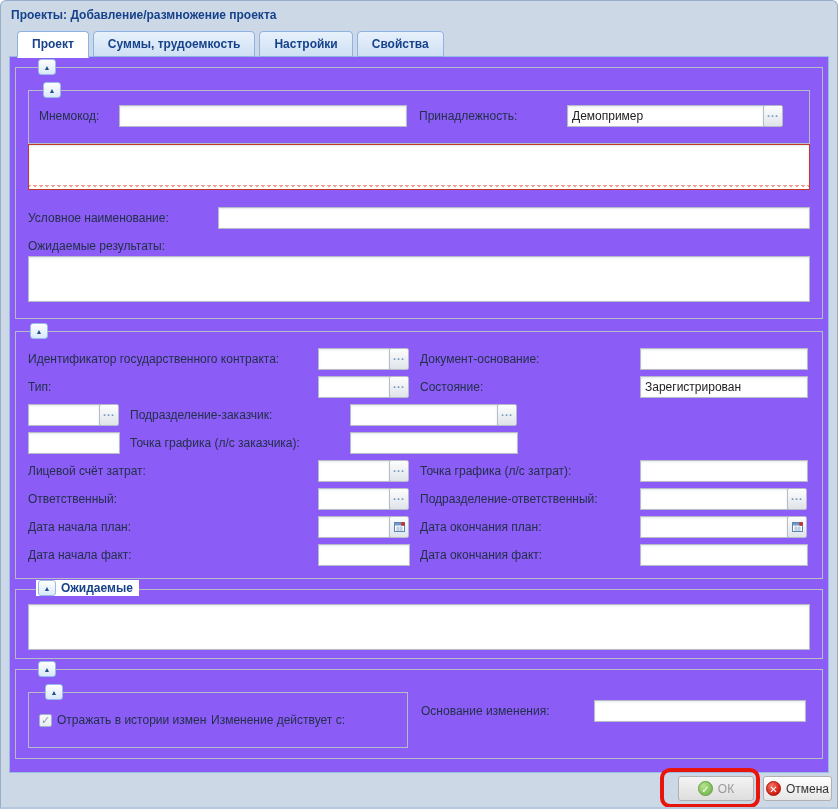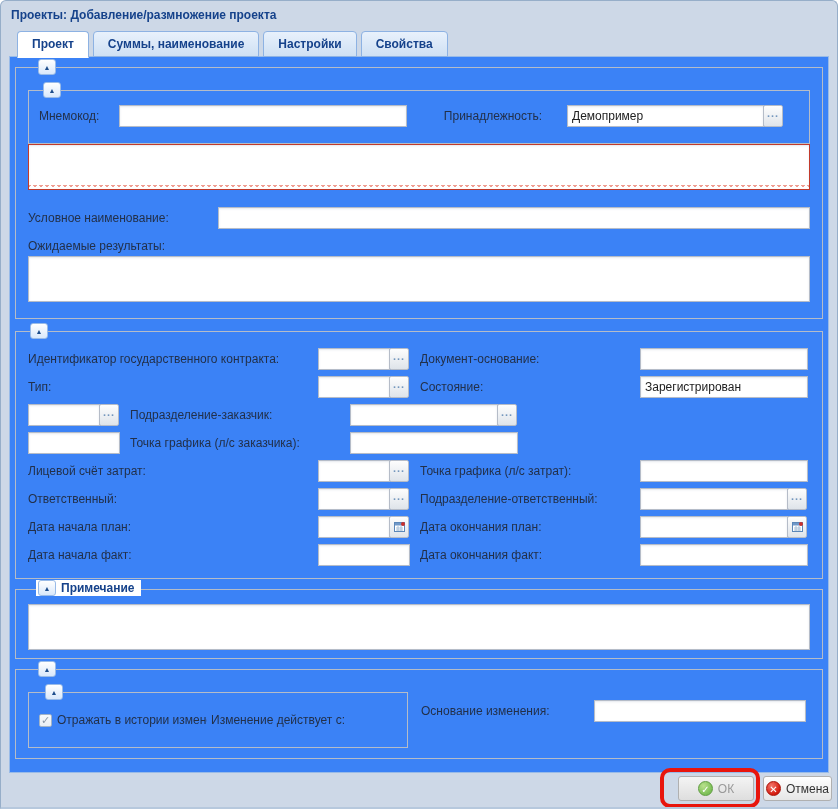--- a/index.html
+++ b/index.html
@@ -13,21 +13,21 @@
   .titlebar { position:absolute; top:0; left:0; right:0; height:28px; padding:7px 0 0 10px;
               color:#15428b; font-weight:bold; font-size:12px; }
 
   .tabstrip { position:absolute; top:30px; left:16px; height:26px; display:flex; gap:4px; z-index:3; }
   .tab { height:26px; line-height:25px; padding:0 14px; font-weight:bold; color:#15428b;
          border:1px solid #8db2e3; border-radius:4px 4px 0 0; cursor:pointer;
          background:linear-gradient(#e8f1fc,#cfe0f3); }
   .tab.active { background:#fff; border-bottom:1px solid #fff; height:27px; }
 
   .panel { position:absolute; top:55px; left:8px; right:8px; bottom:34px;
-           background:#3b82f6; border:1px solid #99bbe8; overflow:hidden; }
+           background:#8b5cf6; border:1px solid #99bbe8; overflow:hidden; }
 
   .fs { position:relative; border:1px solid #b5bcc8; margin:0 5px; }
   .fs1 { margin-top:10px; height:252px; padding:6px 12px 0; }
   .fs2 { margin-top:12px; height:248px; padding:16px 12px 11px; }
   .fsnote { margin-top:10px; height:70px; padding:14px 12px 0; }
   .fs4 { margin-top:10px; height:90px; }
 
   .collapse-btn { position:absolute; top:-9px; width:18px; height:16px; z-index:2;
                   border:1px solid #99bbe8; border-radius:3px; background:linear-gradient(#ffffff,#d9e8fb);
                   display:flex; align-items:center; justify-content:center; cursor:pointer;
@@ -66,21 +66,21 @@
   .fld-l input { width:72px; }
   .fld-l input.full { width:92px; }
   .lbl-r { width:220px; margin-left:10px; }
   .fld-r { width:168px; display:flex; }
   .fld-r input { width:168px; }
   .fld-r input.short { width:148px; }
 
   .row1 { display:flex; align-items:center; }
   .mnemo-lbl { width:80px; }
   .mnemo-input { width:288px; }
-  .belong-lbl { width:148px; margin-left:12px;text-align:center; }
+  .belong-lbl { width:148px; margin-left:12px; }
   .belong-input { width:197px; }
 
   .blk-lbl { display:block; margin:10px 0 3px; }
   .cond-row { display:flex; align-items:center; margin-top:14px; }
   .cond-lbl { width:190px; }
   .cond-input { flex:1; }
 
   .inner-fs4 { position:absolute; left:12px; top:22px; width:380px; height:56px;
                border:1px solid #b5bcc8; }
   .chk-row { position:absolute; left:10px; top:20px; display:flex; align-items:center; width:362px; }
@@ -108,21 +108,21 @@
                 border:4px solid #e8150d; border-radius:10px; pointer-events:none; z-index:5; }
 </style>
 </head>
 <body>
 
 <div class="window">
   <div class="titlebar">Проекты: Добавление/размножение проекта</div>
 
   <div class="tabstrip">
     <div class="tab active">Проект</div>
-    <div class="tab">Суммы, наименование</div>
+    <div class="tab">Суммы, трудоемкость</div>
     <div class="tab">Настройки</div>
     <div class="tab">Свойства</div>
   </div>
 
   <div class="panel">
 
     <div class="fs fs1">
       <div class="collapse-btn" style="left:22px;">
           <span>▲</span>
         </div>
@@ -262,21 +262,21 @@
           <input type="text" class="dis" disabled="" style="">
         </span>
       </div>
     </div>
 
     <div class="fs fsnote">
       <div class="legend">
         <div class="collapse-btn">
             <span>▲</span>
           </div>
-        <span class="legend-text">Примечание</span>
+        <span class="legend-text">Ожидаемые</span>
       </div>
       <textarea style="height: 46px;"></textarea>
     </div>
 
     <div class="fs fs4">
       <div class="collapse-btn" style="left:22px;">
           <span>▲</span>
         </div>
 
       <div class="inner-fs4">

